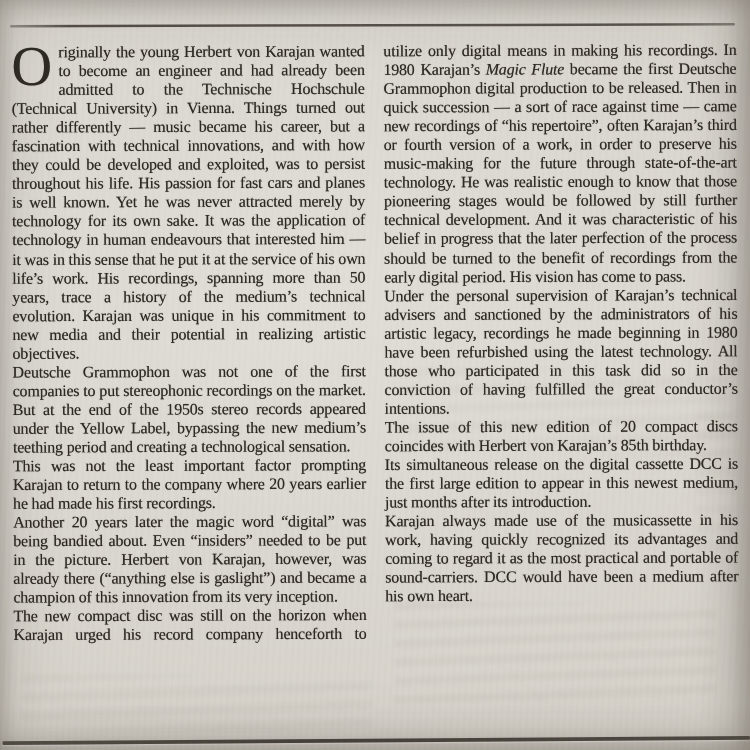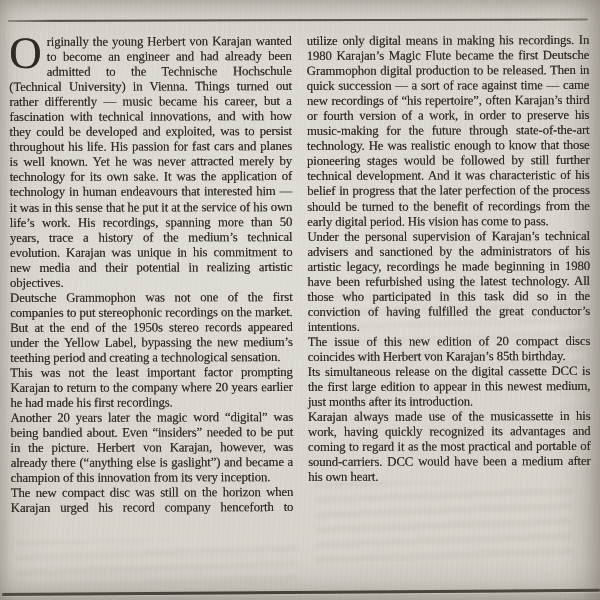--- a/index.html
+++ b/index.html
@@ -77,21 +77,21 @@
   .para {
     margin: 0;
     font-size: 12.8px;
     line-height: 15.05px;
     letter-spacing: -0.15px;
     text-align: justify;
     text-shadow: 0 0 0.6px rgba(46,40,33,0.65);
   }
   
   .col-left .para:last-child { text-align-last: justify; }
-  .italic { }
+  .italic { font-style: italic; }
   .dropcap {
     float: left;
     font-size: 45px;
     line-height: 32px;
     height: 31px;
     padding: 0 5px 0 0;
     margin-top: 2px;
     text-shadow: 0 0 0.6px rgba(46,40,33,0.65);
   }
   

